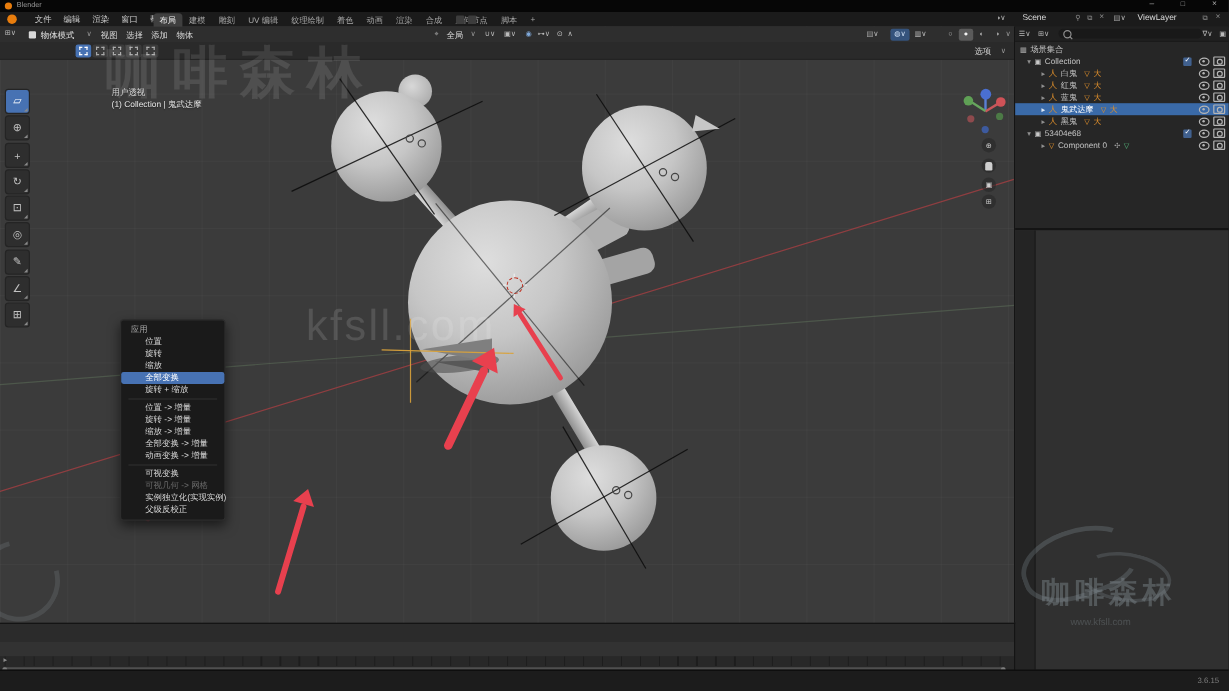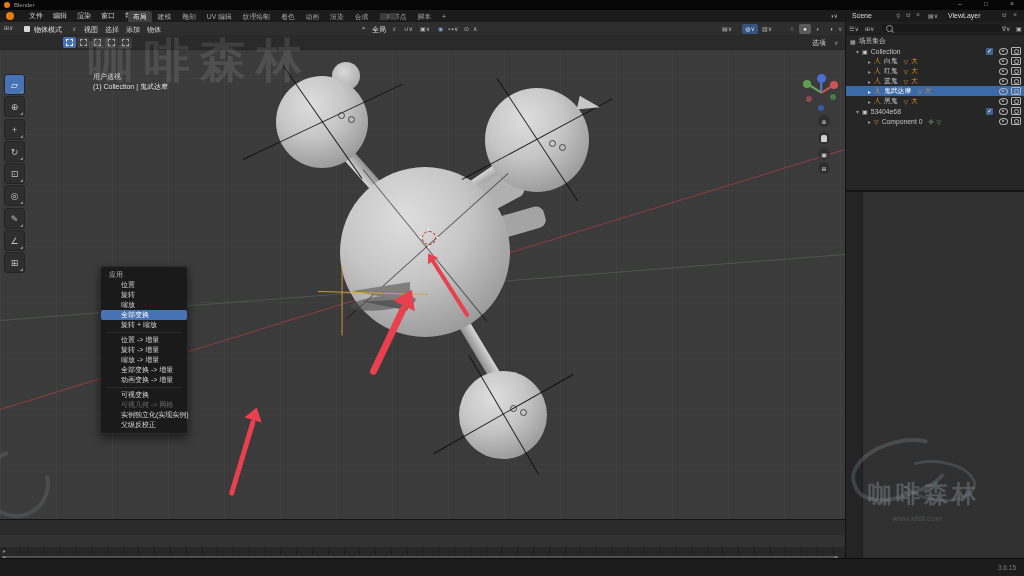--- a/index.html
+++ b/index.html
@@ -192,20 +192,21 @@
           <span class=" abs" style="left: 3px; top: 2.5px; width: 6px; height: 7px; background: rgb(207, 207, 207); border-radius: 2px 2px 1px 1px;"></span>
         </span>
         <span class="icnbtn t6 abs" style="left: 818px; top: 126px; width: 12px; height: 12px; border-radius: 50%; background: rgba(40, 40, 40, 0.6); color: rgb(207, 207, 207); z-index: 6;">▣</span>
         <span class="icnbtn t6 abs" style="left: 818px; top: 140px; width: 12px; height: 12px; border-radius: 50%; background: rgba(40, 40, 40, 0.6); color: rgb(207, 207, 207); z-index: 6;">⊞</span>
       </div>
 
     <span class="abs t7" style="left:93px;top:50px;color:#d2d2d2;text-shadow:0 1px 1px #222;">用户透视</span>
     <span class="abs t7" style="left:93px;top:60px;color:#e6e6e6;text-shadow:0 1px 1px #222;">(1) Collection | 鬼武达摩</span>
 
     <span class="abs" style="left:88px;top:8px;font-size:46px;letter-spacing:10px;color:rgba(255,255,255,0.10);font-weight:bold;z-index:5;">咖啡森林</span>
+    <span class="abs" style="left:255px;top:228px;font-size:36px;color:rgba(255,255,255,0.13);letter-spacing:2px;z-index:5;">kfsll.com</span>
     <div id="vp-arrows">
         <div class=" abs" style="left: 0px; top: 0px; z-index: 9;">
           <div class=" abs" style="left: 122px; top: 409px; width: 109.823px; height: 6px; background: rgb(232, 64, 78); border-radius: 6px; transform-origin: 0px 50%; transform: rotate(-1.20074rad);"></div>
           <div class=" abs" style="left: 161.358px; top: 299.744px; width: 0px; height: 0px; background: transparent; border-top: 10.8px solid transparent; border-bottom: 10.8px solid transparent; border-left: 15.6px solid rgb(232, 64, 78); transform-origin: 0px 50%; transform: rotate(-1.20074rad);"></div>
         </div>
         <div class=" abs" style="left: 0px; top: 0px; z-index: 9;">
           <div class=" abs" style="left: 231px; top: 470.5px; width: 78.802px; height: 5px; background: rgb(232, 64, 78); border-radius: 5px; transform-origin: 0px 50%; transform: rotate(-1.28039rad);"></div>
           <div class=" abs" style="left: 253.278px; top: 389.456px; width: 0px; height: 0px; background: transparent; border-top: 9px solid transparent; border-bottom: 9px solid transparent; border-left: 13px solid rgb(232, 64, 78); transform-origin: 0px 50%; transform: rotate(-1.28039rad);"></div>
         </div>
         <div class=" abs" style="left: 0px; top: 0px; z-index: 9;">

